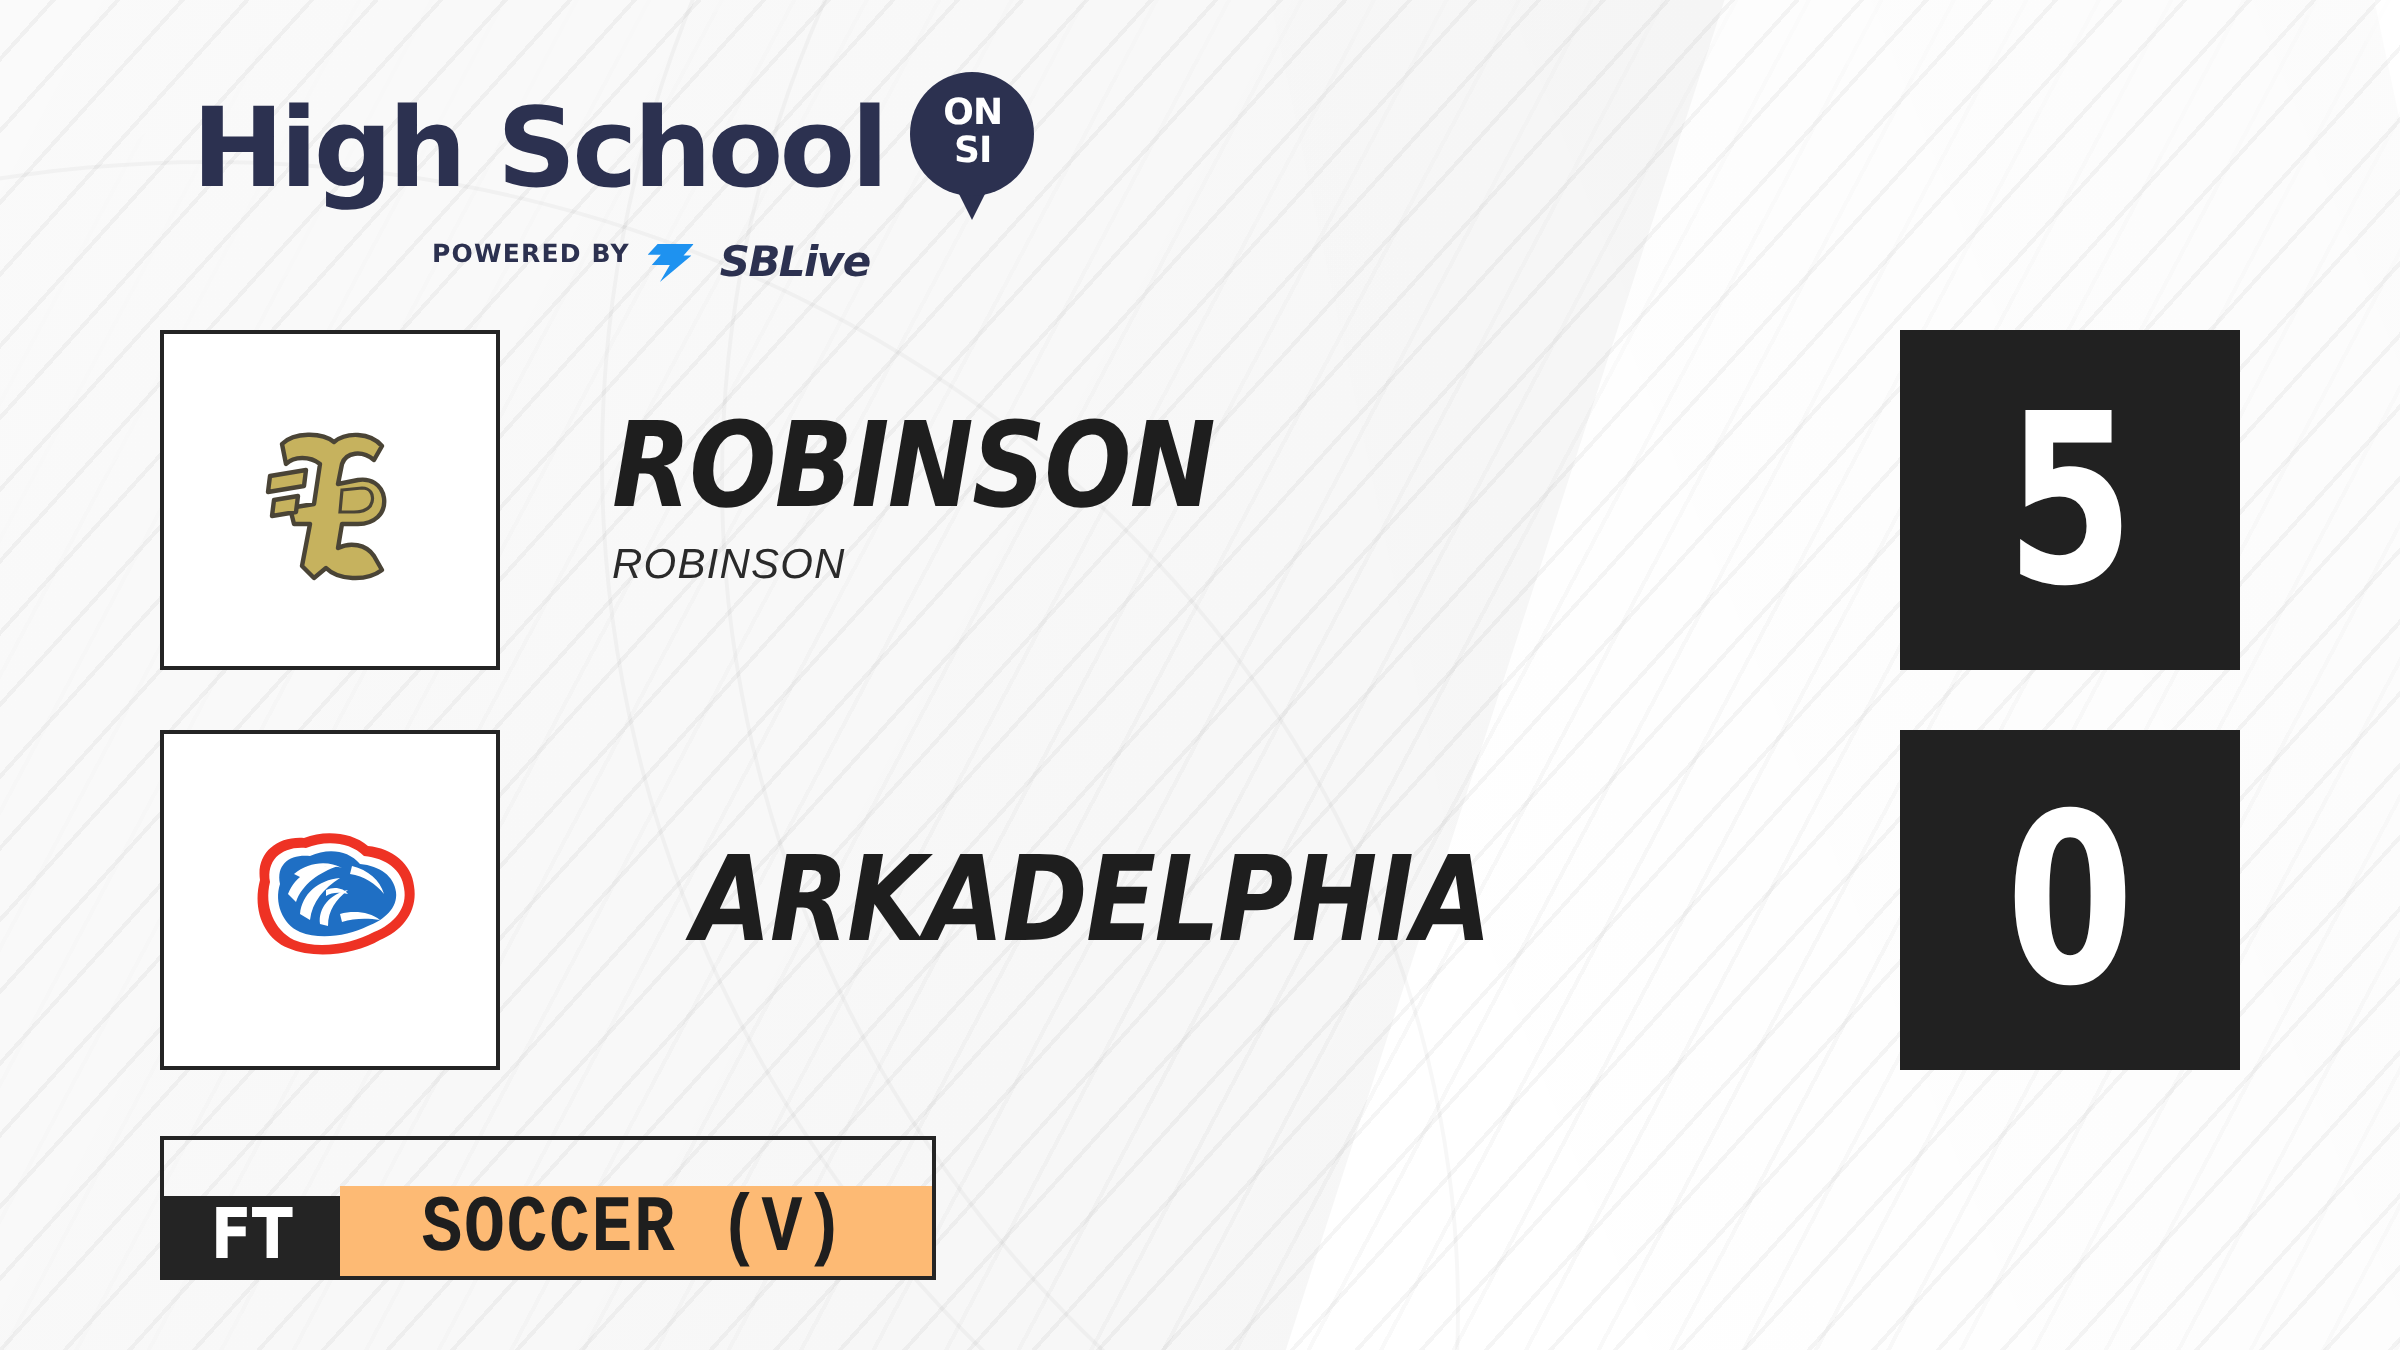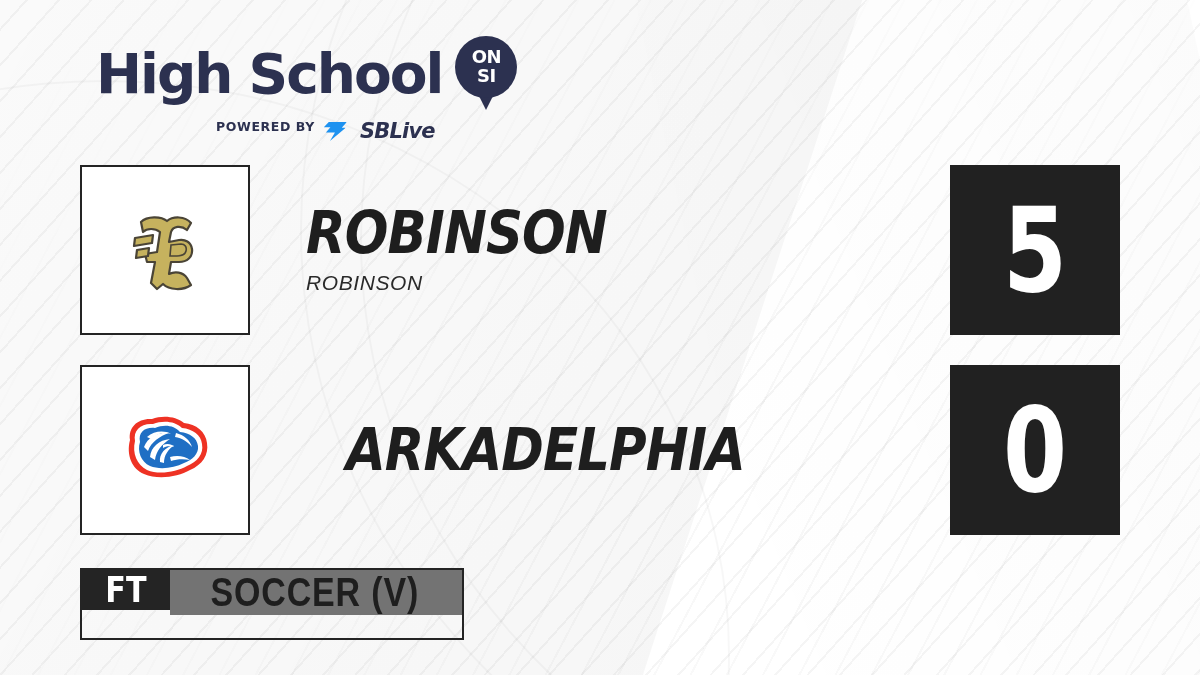--- a/index.html
+++ b/index.html
@@ -171,40 +171,40 @@
     font-size:118px;
     line-height:1;
     color:#ffffff;
     transform:scaleX(0.78);
     transform-origin:center;
   }
 
   
   .status-bar {
     position:absolute; left:80px; top:568px;
-    height:72px; display:flex; align-items:flex-start;
+    height:72px; display:flex; align-items:flex-end;
     border:2px solid #242424;
   }
   .status-code {
     background:#242424;
     color:#ffffff;
     width:88px;
     display:flex; align-items:center; justify-content:center;
     font-family:"DejaVu Sans", sans-serif;
     font-weight:700;
     font-size:35px;
     letter-spacing:0px;
   }
   .status-code span { transform:scaleX(0.86); display:inline-block; }
   .status-sport {
-    background:#737373;
+    background:#fdba74;
     color:#1e1e1e;
     padding:0 24px 0 22px;
     display:flex; align-items:center;
-    font-family:Liberation Sans, sans-serif;
+    font-family:Liberation Mono, monospace;
     font-weight:700;
     font-size:40px;
     letter-spacing:1px;
   }
   .status-sport span { transform:scaleX(0.85); display:inline-block; }
 </style>
 </head>
 <body>
 
 <div class="bg-layer">

